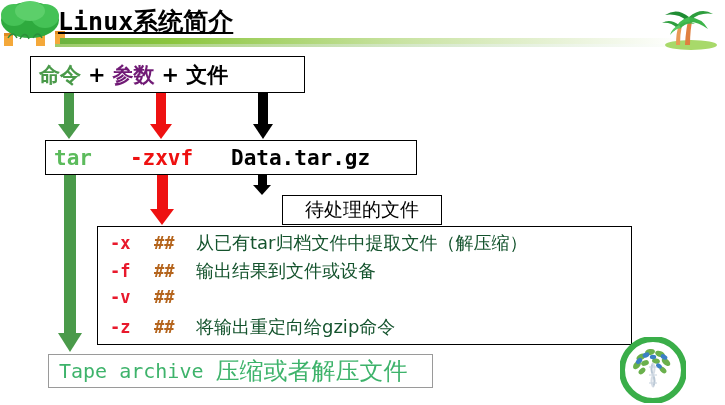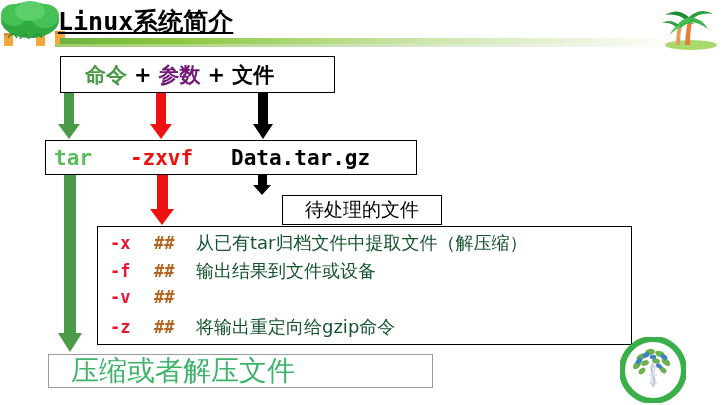--- a/index.html
+++ b/index.html
@@ -79,27 +79,27 @@
     background: #ffffff;
   }
   .box-black {
     border: 1.5px solid #000000;
   }
   .box-gray {
     border: 1.5px solid #9a9a9a;
   }
 
   #box-formula {
-    left: 60px;
+    left: 30px;
     top: 56px;
     width: 275px;
     height: 37px;
     display: flex;
     align-items: center;
-    padding-left: 24px;
+    padding-left: 8px;
     text-align: center;
   }
   #box-formula span {
     font-size: 21px;
     font-weight: bold;
     font-family: "DejaVu Sans", "Liberation Sans", sans-serif;
   }
   .tk-green { color: #4a9a4a; }
   .tk-red   { color: #701a75; }
   .tk-black { color: #000000; }
@@ -180,21 +180,21 @@
     white-space: pre;
   }
   .sum-mono {
     color: #3eb36b;
     font-family: "DejaVu Sans Mono", "Liberation Mono", monospace;
     font-size: 20px;
   }
   .sum-cjk {
     color: #3eb36b;
     font-family: "DejaVu Sans", "Liberation Sans", sans-serif;
-    font-size: 28px;
+    font-size: 24px;
   }
 
   
   .arrow {
     position: absolute;
   }
 
   
   #logo {
     position: absolute;
@@ -310,20 +310,21 @@
       <span class="opt-hash">##</span>
     </div>
     <div class="opt-row">
       <span class="opt-flag">-z</span>
       <span class="opt-hash">##</span>
       <span class="opt-desc">将输出重定向给gzip命令</span>
     </div>
   </div>
 
   <div class="box box-gray" id="box-summary">
+    <span class="sum-mono">Tape archive</span>
     <span class="sum-mono"> </span>
     <span class="sum-cjk">压缩或者解压文件</span>
   </div>
 
   <svg id="logo" viewBox="0 0 66 66">
     <circle cx="33" cy="33" r="31" fill="none" stroke="#3aae49" stroke-width="6"></circle>
     <circle cx="33" cy="33" r="26" fill="#ffffff"></circle>
     <g fill="#6ab04c">
       <ellipse cx="21" cy="20" rx="5" ry="3" transform="rotate(-30 21 20)"></ellipse>
       <ellipse cx="30" cy="15" rx="5" ry="3" transform="rotate(-10 30 15)"></ellipse>

